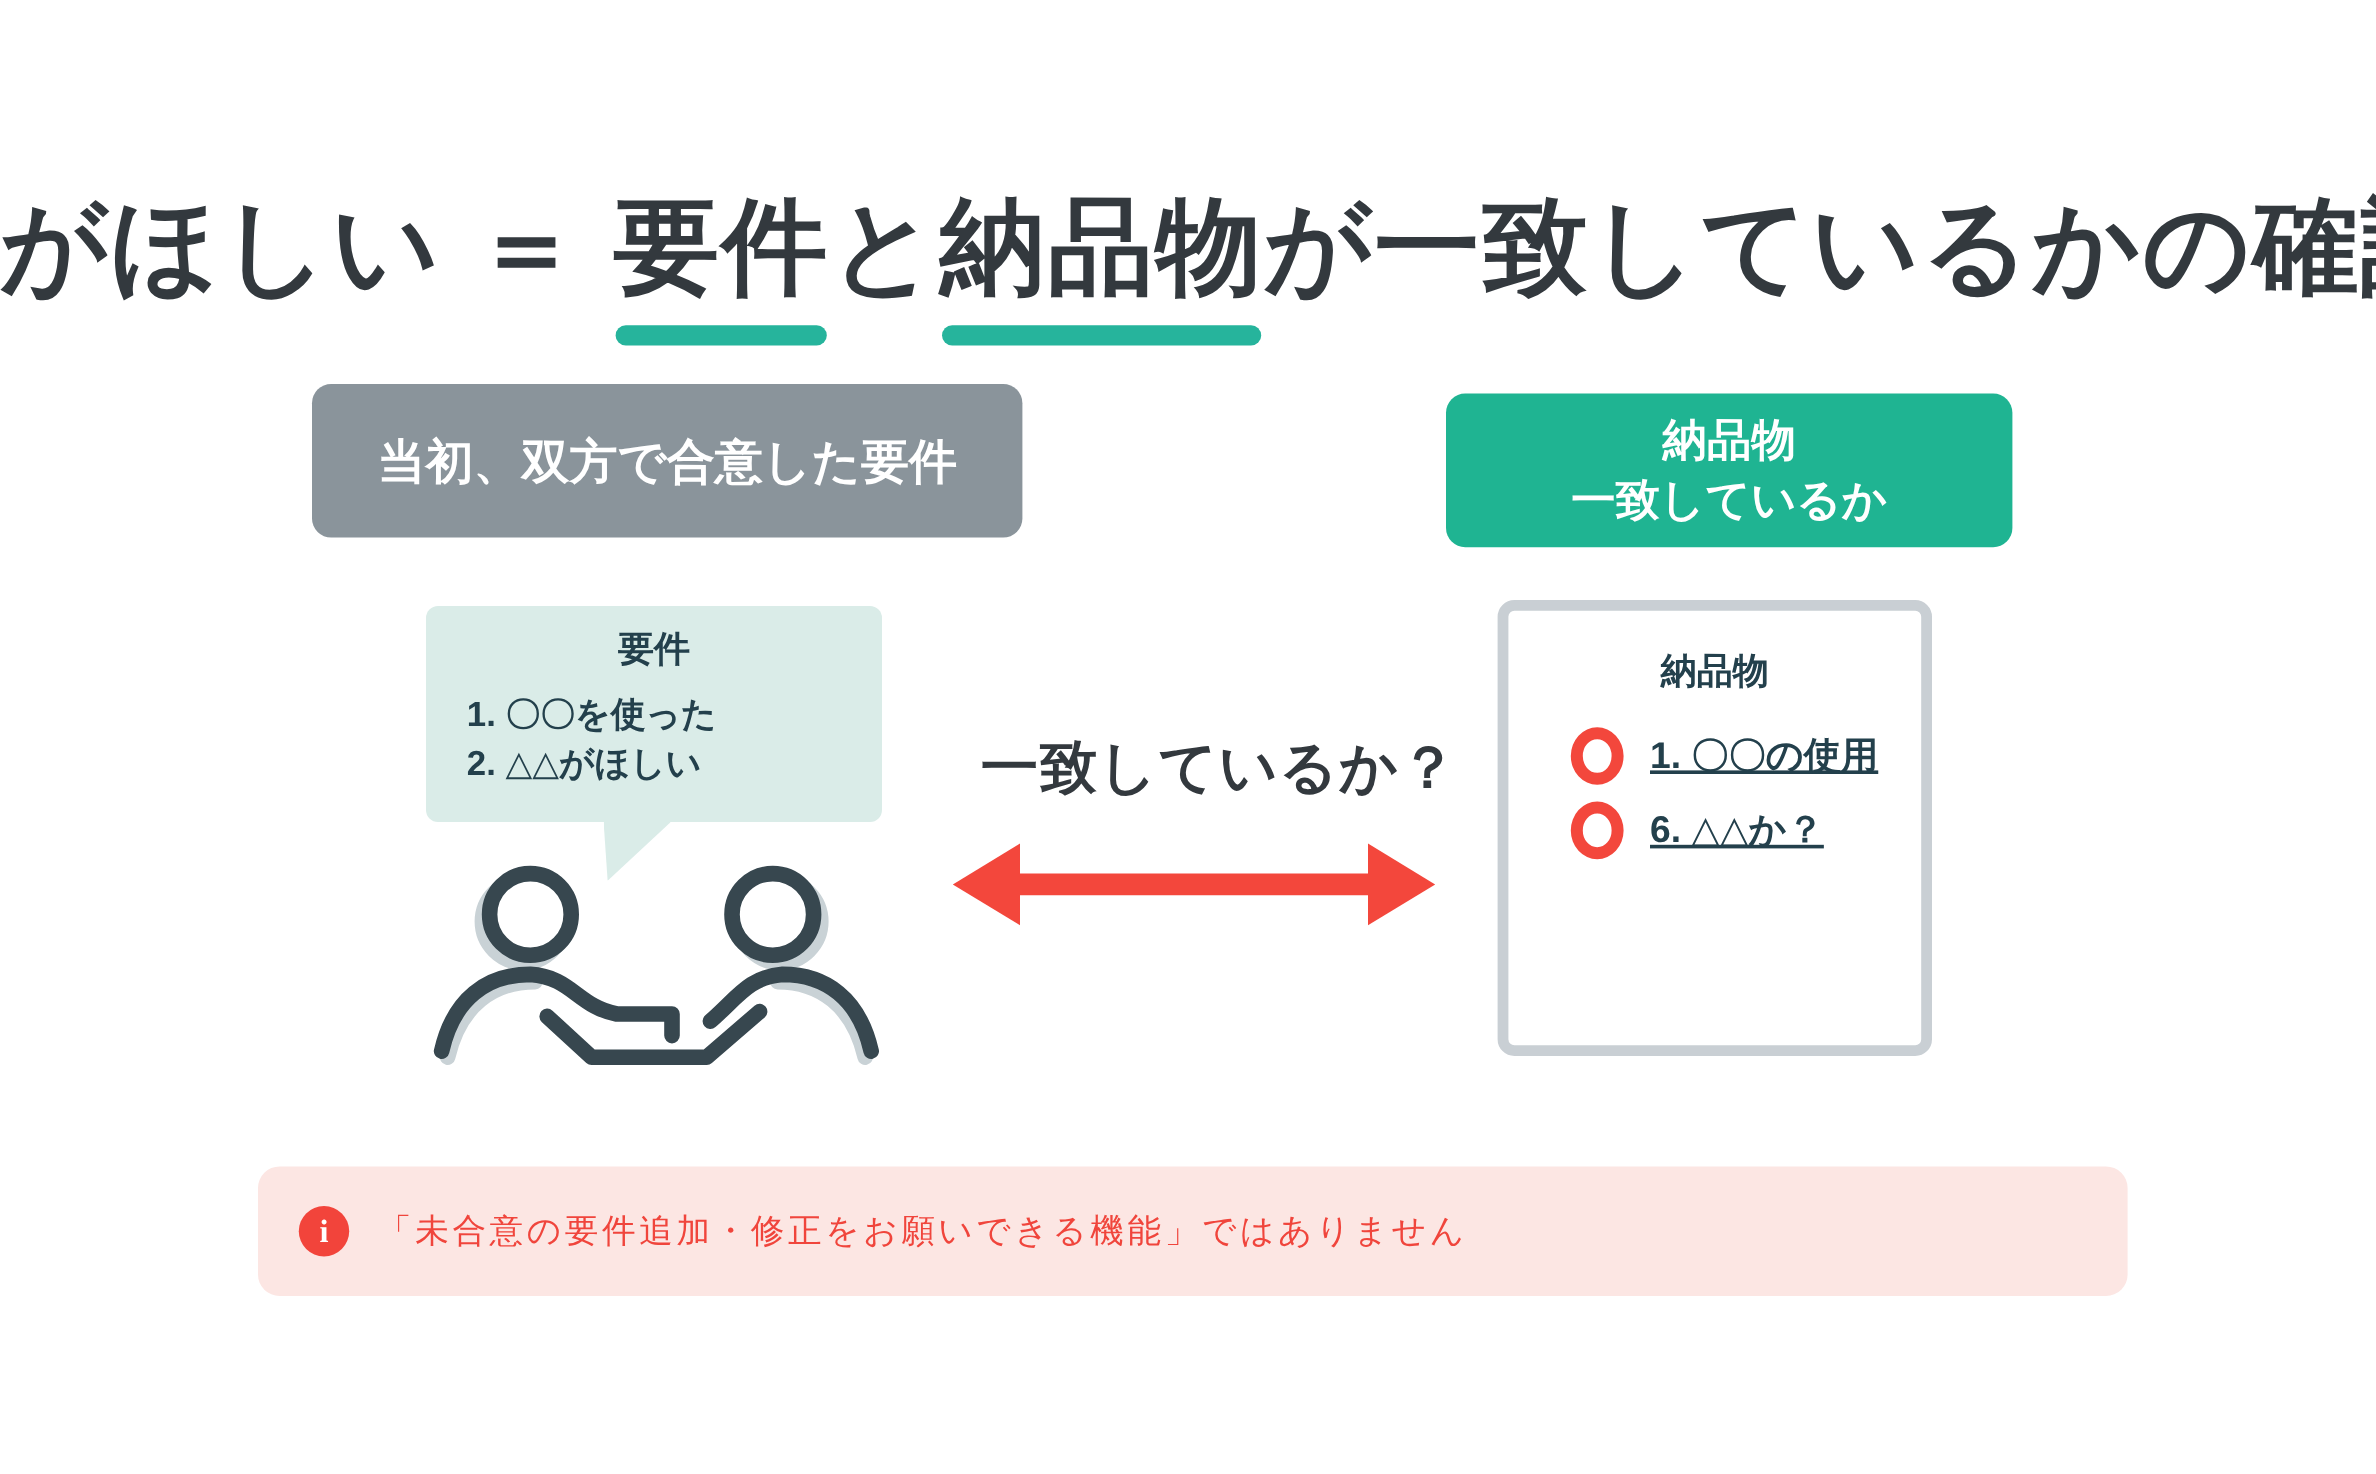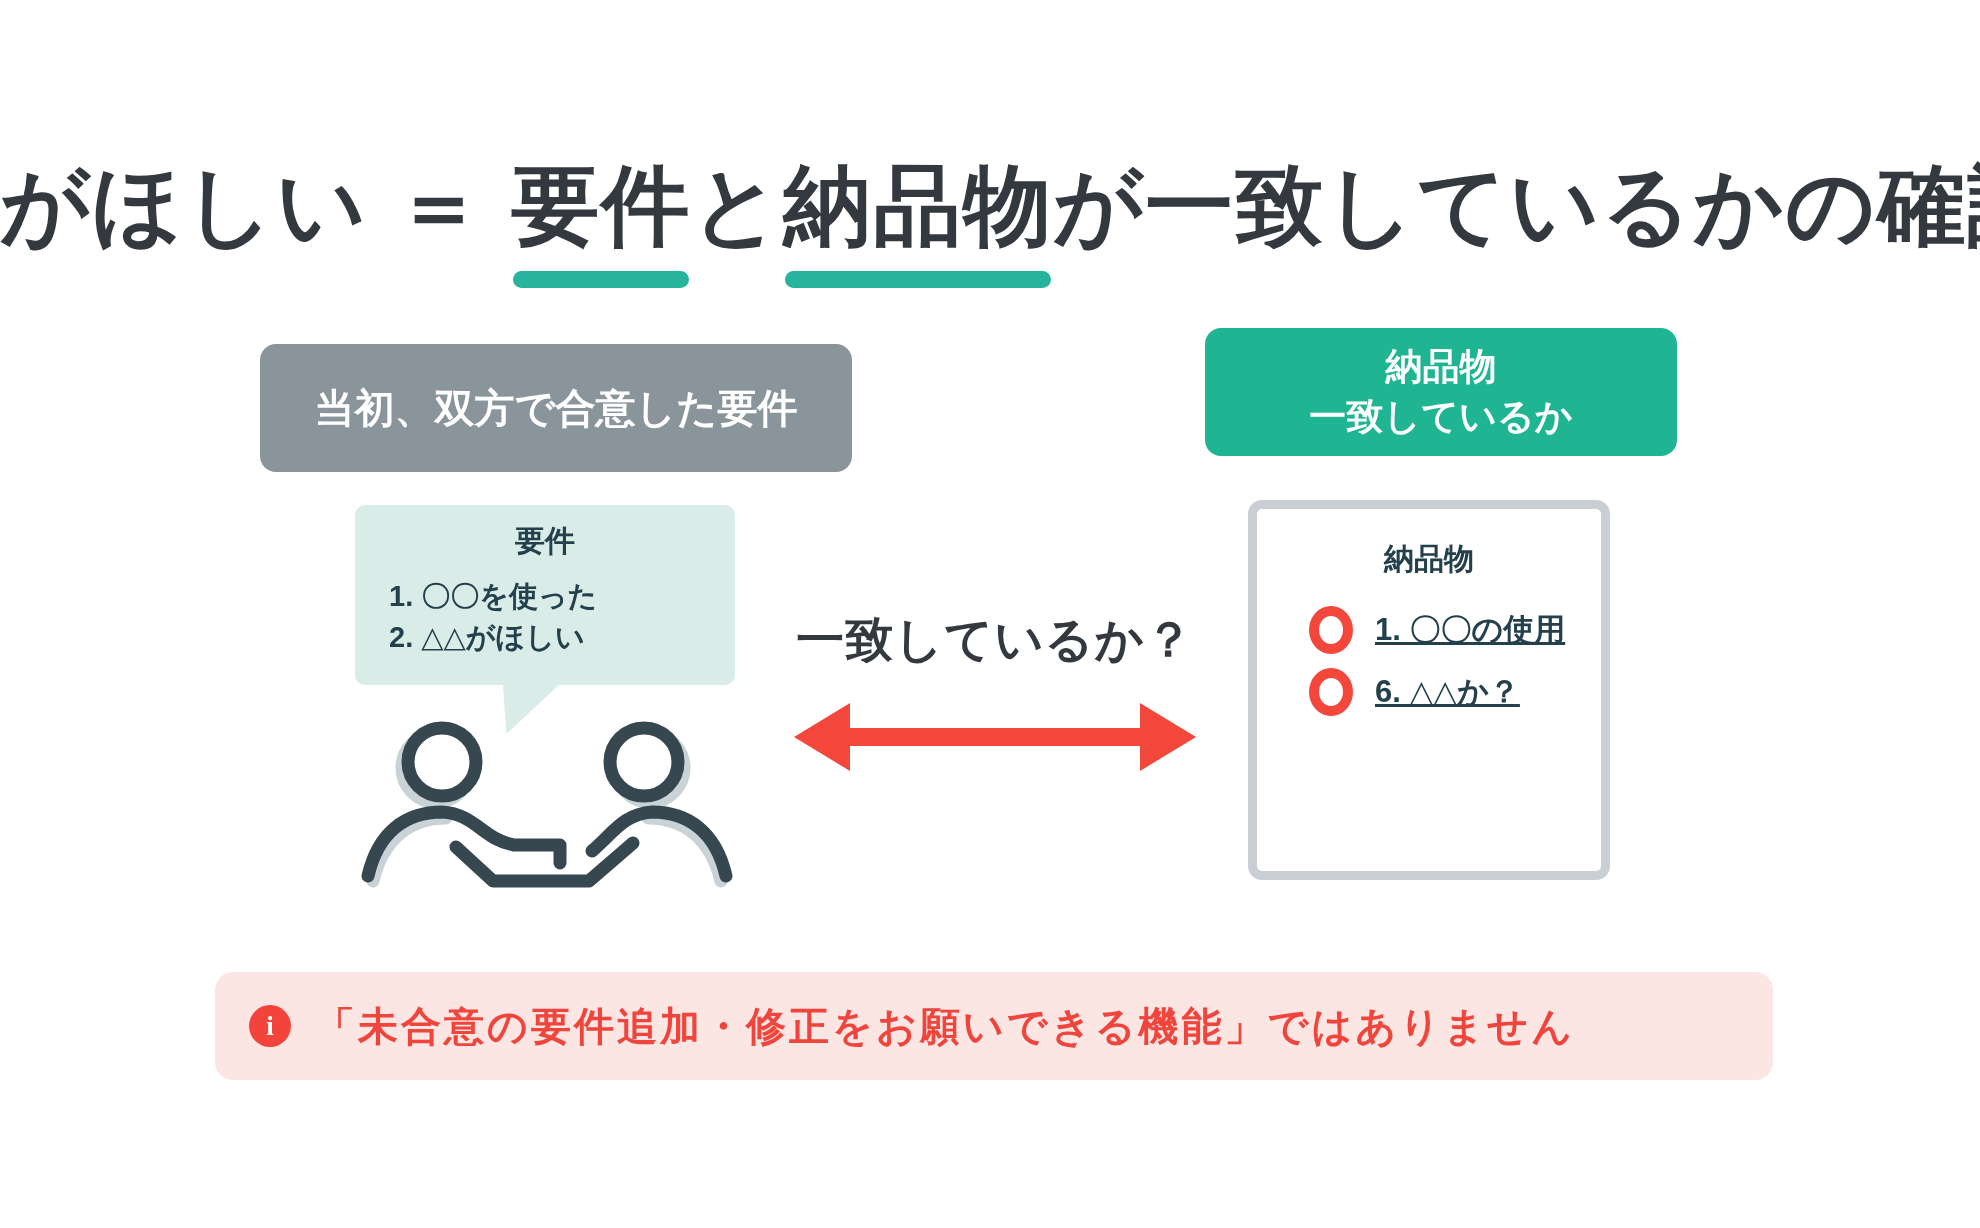--- a/index.html
+++ b/index.html
@@ -24,39 +24,39 @@
     content:"";position:absolute;left:2px;right:2px;bottom:-32px;
     height:17px;border-radius:9px;background:#26B49C;
   }
   
   .label-box{
     position:absolute;box-sizing:border-box;
     border-radius:16px;color:#ffffff;font-weight:800;
     display:flex;flex-direction:column;align-items:center;justify-content:center;
     text-align:center;
   }
-  .gray-box{left:260px;top:344px;width:592px;height:128px;background:#8A949B;font-size:40px;}
+  .gray-box{left:260px;top:320px;width:592px;height:128px;background:#8A949B;font-size:40px;}
   .green-box{left:1205px;top:328px;width:472px;height:128px;background:#1FB492;font-size:37px;line-height:1.35;}
   
   .bubble{
     position:absolute;left:355px;top:505px;width:380px;height:180px;
     background:#DAECE8;border-radius:10px;box-sizing:border-box;
     color:#23404C;
   }
   .bubble-title{text-align:center;font-size:30px;font-weight:800;margin-top:16px;}
   .bubble-items{margin:14px 0 0 34px;font-size:29px;font-weight:800;line-height:1.42;}
   .bubble-tail{
     position:absolute;left:148px;top:100%;width:56px;height:49px;
     background:#DAECE8;
     clip-path:polygon(0 0,100% 0,6% 100%);
   }
   
   .question{
     position:absolute;left:775px;top:608px;width:440px;
-    text-align:center;font-size:48px;font-weight:900;color:#33393E;
+    text-align:right;font-size:48px;font-weight:900;color:#33393E;
     white-space:nowrap;letter-spacing:1px;
   }
   .arrow-wrap{position:absolute;left:788px;top:696px;width:414px;height:82px;}
   
   .people-wrap{position:absolute;left:356px;top:700px;width:382px;height:208px;}
   
   .doc{
     position:absolute;left:1248px;top:500px;width:362px;height:380px;
     background:#ffffff;border:9px solid #C9CFD4;border-radius:14px;
     box-sizing:border-box;color:#23404C;
@@ -75,21 +75,21 @@
     background:#FCE6E3;border-radius:18px;box-sizing:border-box;
     display:flex;align-items:center;padding-left:34px;
   }
   .info-icon{
     width:42px;height:42px;border-radius:50%;background:#F2443B;
     color:#ffffff;display:flex;align-items:center;justify-content:center;
     font-size:27px;font-weight:900;flex:0 0 auto;
     font-family:"Liberation Serif","DejaVu Serif",serif;
   }
   .notice-text{
-    margin-left:24px;font-size:40px;font-weight:700;color:#F0453C;
+    margin-left:24px;font-size:28px;font-weight:400;color:#F0453C;
     letter-spacing:3px;white-space:nowrap;
   }
 </style>
 </head>
 <body>
 
 <div class="page">
 
   <h1 class="title"><span>がほしい ＝ </span><span class="u">要件</span><span>と</span><span class="u">納品物</span><span>が一致しているかの確認</span></h1>
 

